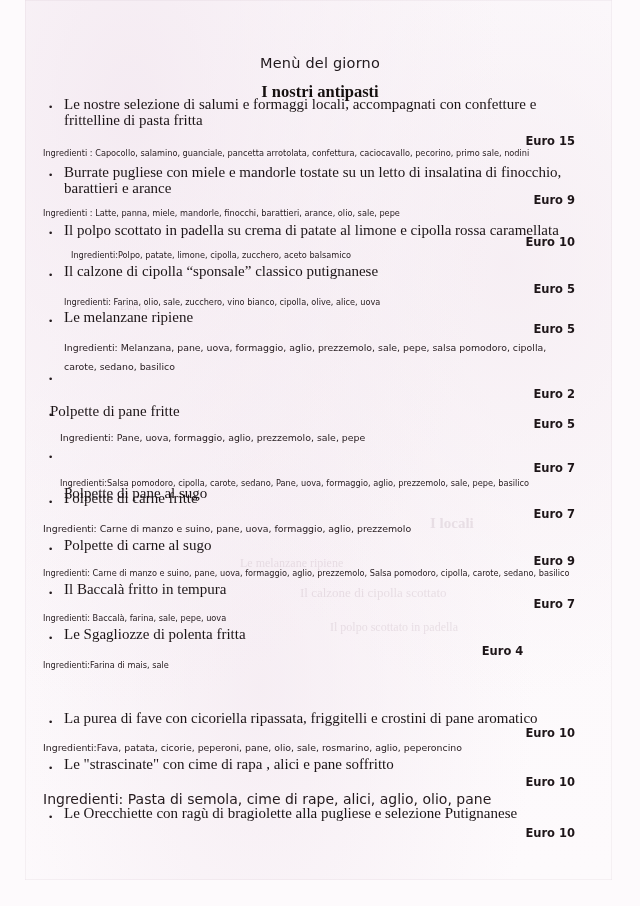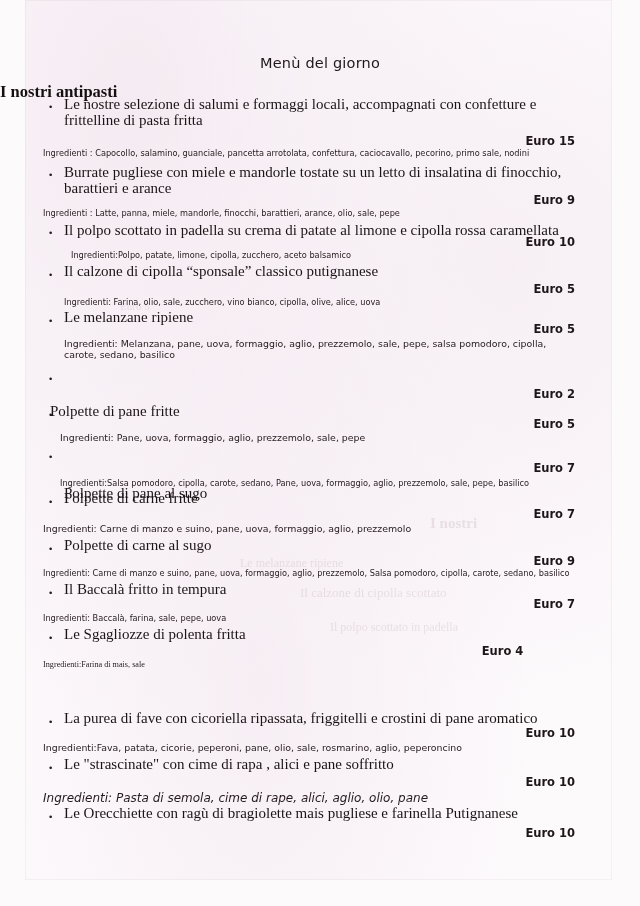--- a/index.html
+++ b/index.html
@@ -56,21 +56,21 @@
     text-align: center;
     font-family: "DejaVu Sans", sans-serif;
     font-size: 14.5px;
     letter-spacing: 0.2px;
     color: #20181c;
   }
   .section-title {
     position: absolute;
     left: 0;
     width: 640px;
-    text-align: left;
+    text-align: center;
     font-family: "Liberation Serif", serif;
     font-weight: bold;
     color: #15100f;
   }
 
   .dish {
     position: absolute;
     font-family: "Liberation Serif", serif;
     font-size: 15px;
     line-height: 15.5px;
@@ -98,21 +98,21 @@
     text-align: right;
   }
 </style>
 </head>
 <body>
 
 <div id="page">
 
   <div id="sheet"></div>
 
-  <div class="bleed" style="left:430px; top:515px; font-size:15px; font-weight:bold;">I nostri</div>
+  <div class="bleed" style="left:430px; top:515px; font-size:15px; font-weight:bold;">I locali</div>
   <div class="bleed" style="left:300px; top:585px; font-size:13px;">Il calzone di cipolla scottato</div>
   <div class="bleed" style="left:240px; top:556px; font-size:12px;">Le melanzane ripiene</div>
   <div class="bleed" style="left:330px; top:620px; font-size:12px;">Il polpo scottato in padella</div>
   <div class="bleed" style="left:120px; top:300px; font-size:11px;">Euro 5</div>
 
   <div id="content">
 
     <div class="doc-title" style="top:55px;">Menù del giorno</div>
 
     <div class="section-title" style="top:82px; font-size:16.5px;">I nostri antipasti</div>
@@ -133,21 +133,21 @@
     <div class="ingr" style="left:43px; top:250px; font-size:8.2px;margin-left:28px;">Ingredienti:Polpo, patate, limone, cipolla, zucchero, aceto balsamico</div>
 
     <span class="bullet" style="left:48px; top:270px;">•</span>
     <div class="dish" style="left:64px; top:264px; width:505px;">Il calzone di cipolla “sponsale” classico putignanese</div>
     <div class="price" style="left:430px; top:282px; width:145px;">Euro 5</div>
     <div class="ingr" style="left:64px; top:297px; font-size:8.2px;">Ingredienti: Farina,  olio, sale, zucchero, vino bianco, cipolla, olive, alice, uova</div>
 
     <span class="bullet" style="left:48px; top:316px;">•</span>
     <div class="dish" style="left:64px; top:310px; width:505px;">Le melanzane ripiene</div>
     <div class="price" style="left:430px; top:322px; width:145px;">Euro 5</div>
-    <div class="ingr wrap" style="left:64px; top:338px; width:510px; font-size:9.4px; line-height:11px;">Ingredienti: Melanzana, pane, uova, formaggio, aglio, prezzemolo, sale, pepe, salsa pomodoro, cipolla, carote, sedano, basilico</div>
+    <div class="ingr wrap" style="left:64px; top:338px; width:510px; font-size:9.4px; line-height:19px;">Ingredienti: Melanzana, pane, uova, formaggio, aglio, prezzemolo, sale, pepe, salsa pomodoro, cipolla, carote, sedano, basilico</div>
 
     <span class="bullet" style="left:48px; top:374px;">•</span>
     <div class="price" style="left:430px; top:387px; width:145px;">Euro 2</div>
 
     <span class="bullet" style="left:48px; top:410px;">•</span>
     <div class="dish" style="left:50px; top:404px; width:505px;">Polpette di pane fritte</div>
     <div class="price" style="left:430px; top:417px; width:145px;">Euro 5</div>
     <div class="ingr" style="left:60px; top:432px; font-size:9.4px;">Ingredienti: Pane, uova, formaggio, aglio, prezzemolo, sale, pepe</div>
 
     <span class="bullet" style="left:48px; top:452px;">•</span>
@@ -166,31 +166,31 @@
     <div class="ingr" style="left:43px; top:568px; font-size:8.2px;">Ingredienti: Carne di manzo e suino, pane, uova, formaggio, aglio, prezzemolo, Salsa pomodoro, cipolla, carote, sedano, basilico</div>
 
     <span class="bullet" style="left:48px; top:588px;">•</span>
     <div class="dish" style="left:64px; top:582px; width:505px;">Il Baccalà fritto in tempura</div>
     <div class="price" style="left:430px; top:597px; width:145px;">Euro 7</div>
     <div class="ingr" style="left:43px; top:613px; font-size:8.2px;">Ingredienti: Baccalà, farina, sale, pepe, uova</div>
 
     <span class="bullet" style="left:48px; top:633px;">•</span>
     <div class="dish" style="left:64px; top:627px; width:505px;">Le Sgagliozze di polenta fritta</div>
     <div class="price" style="left:430px; top:644px; width:145px;text-align:center;">Euro 4</div>
-    <div class="ingr" style="left:43px; top:660px; font-size:8.2px;font-family:Liberation Serif, serif;">Ingredienti:Farina di mais, sale</div>
+    <div class="ingr" style="left:43px; top:660px; font-size:8.2px;">Ingredienti:Farina di mais, sale</div>
 
 
     <span class="bullet" style="left:48px; top:717px;">•</span>
     <div class="dish" style="left:64px; top:711px; width:505px;">La purea di fave con cicoriella ripassata, friggitelli e crostini di pane aromatico</div>
     <div class="price" style="left:430px; top:726px; width:145px;">Euro 10</div>
     <div class="ingr" style="left:43px; top:742px; font-size:9.4px;">Ingredienti:Fava, patata, cicorie, peperoni, pane, olio, sale, rosmarino, aglio, peperoncino</div>
 
     <span class="bullet" style="left:48px; top:763px;">•</span>
     <div class="dish" style="left:64px; top:757px; width:505px;">Le "strascinate" con cime di rapa , alici e pane soffritto</div>
     <div class="price" style="left:430px; top:775px; width:145px;">Euro 10</div>
-    <div class="ingr" style="left:43px; top:791px; font-size:12px;font-style:italic;">Ingredienti: Pasta di semola, cime di rape, alici, aglio, olio, pane</div>
+    <div class="ingr" style="left:43px; top:791px; font-size:14px;">Ingredienti: Pasta di semola, cime di rape, alici, aglio, olio, pane</div>
 
     <span class="bullet" style="left:48px; top:812px;">•</span>
-    <div class="dish" style="left:64px; top:806px; width:505px;">Le Orecchiette con ragù di bragiolette mais pugliese e farinella Putignanese</div>
+    <div class="dish" style="left:64px; top:806px; width:505px;">Le Orecchiette con ragù di bragiolette alla pugliese e selezione Putignanese</div>
     <div class="price" style="left:430px; top:826px; width:145px;">Euro 10</div>
 
   </div>
 </div>
 
 </body></html>

